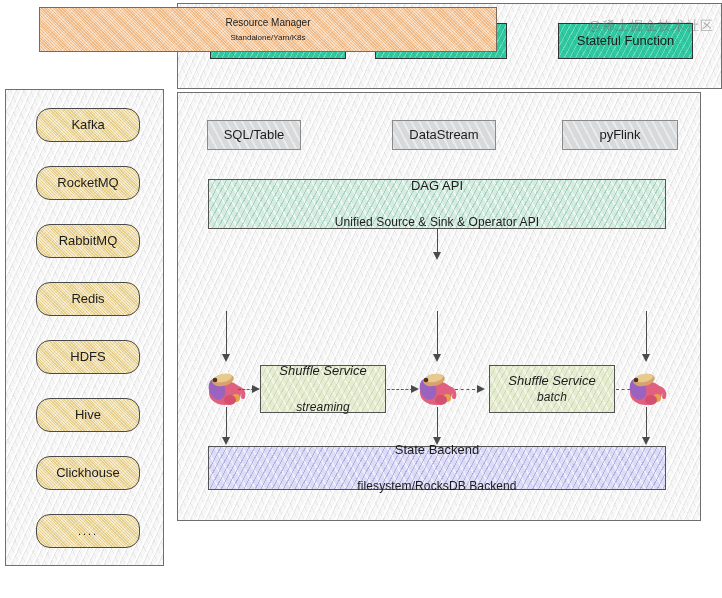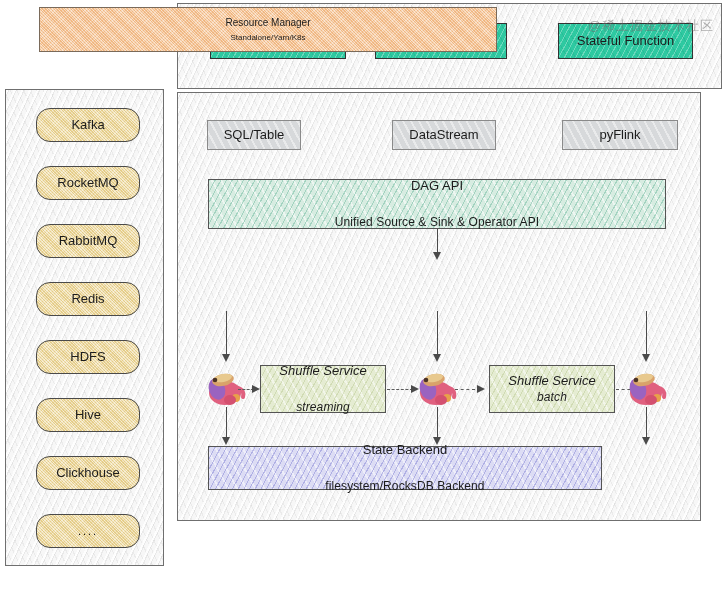--- a/index.html
+++ b/index.html
@@ -117,21 +117,21 @@
   }
 
   
   .api-box { top: 27px; height: 30px; font-size: 13px; border: 1px solid #8a8a8a; }
   #api-sql    { left: 29px;  width: 94px; }
   #api-ds     { left: 214px; width: 104px; }
   #api-py     { left: 384px; width: 116px; }
 
   #dag-api       { left: 30px; top: 86px;  width: 458px; height: 50px; }
   #dag-scheduler { left: 30px; top: 168px; width: 458px; height: 50px; }
-  #state-backend { left: 30px; top: 353px; width: 394px; height: 44px; }
+  #state-backend { left: 30px; top: 353px; width: 458px; height: 44px; }
 
   #shuffle-streaming { left: 82px;  top: 272px; width: 126px; height: 48px; }
   #shuffle-batch     { left: 311px; top: 272px; width: 126px; height: 48px; }
 
   
   #resource-manager {
     position: absolute; left: 39px; top: 7px; width: 458px; height: 45px;
     border: 1px solid #7a6a5a; box-sizing: border-box;
     display: flex; flex-direction: column; align-items: center; justify-content: center;
   }

